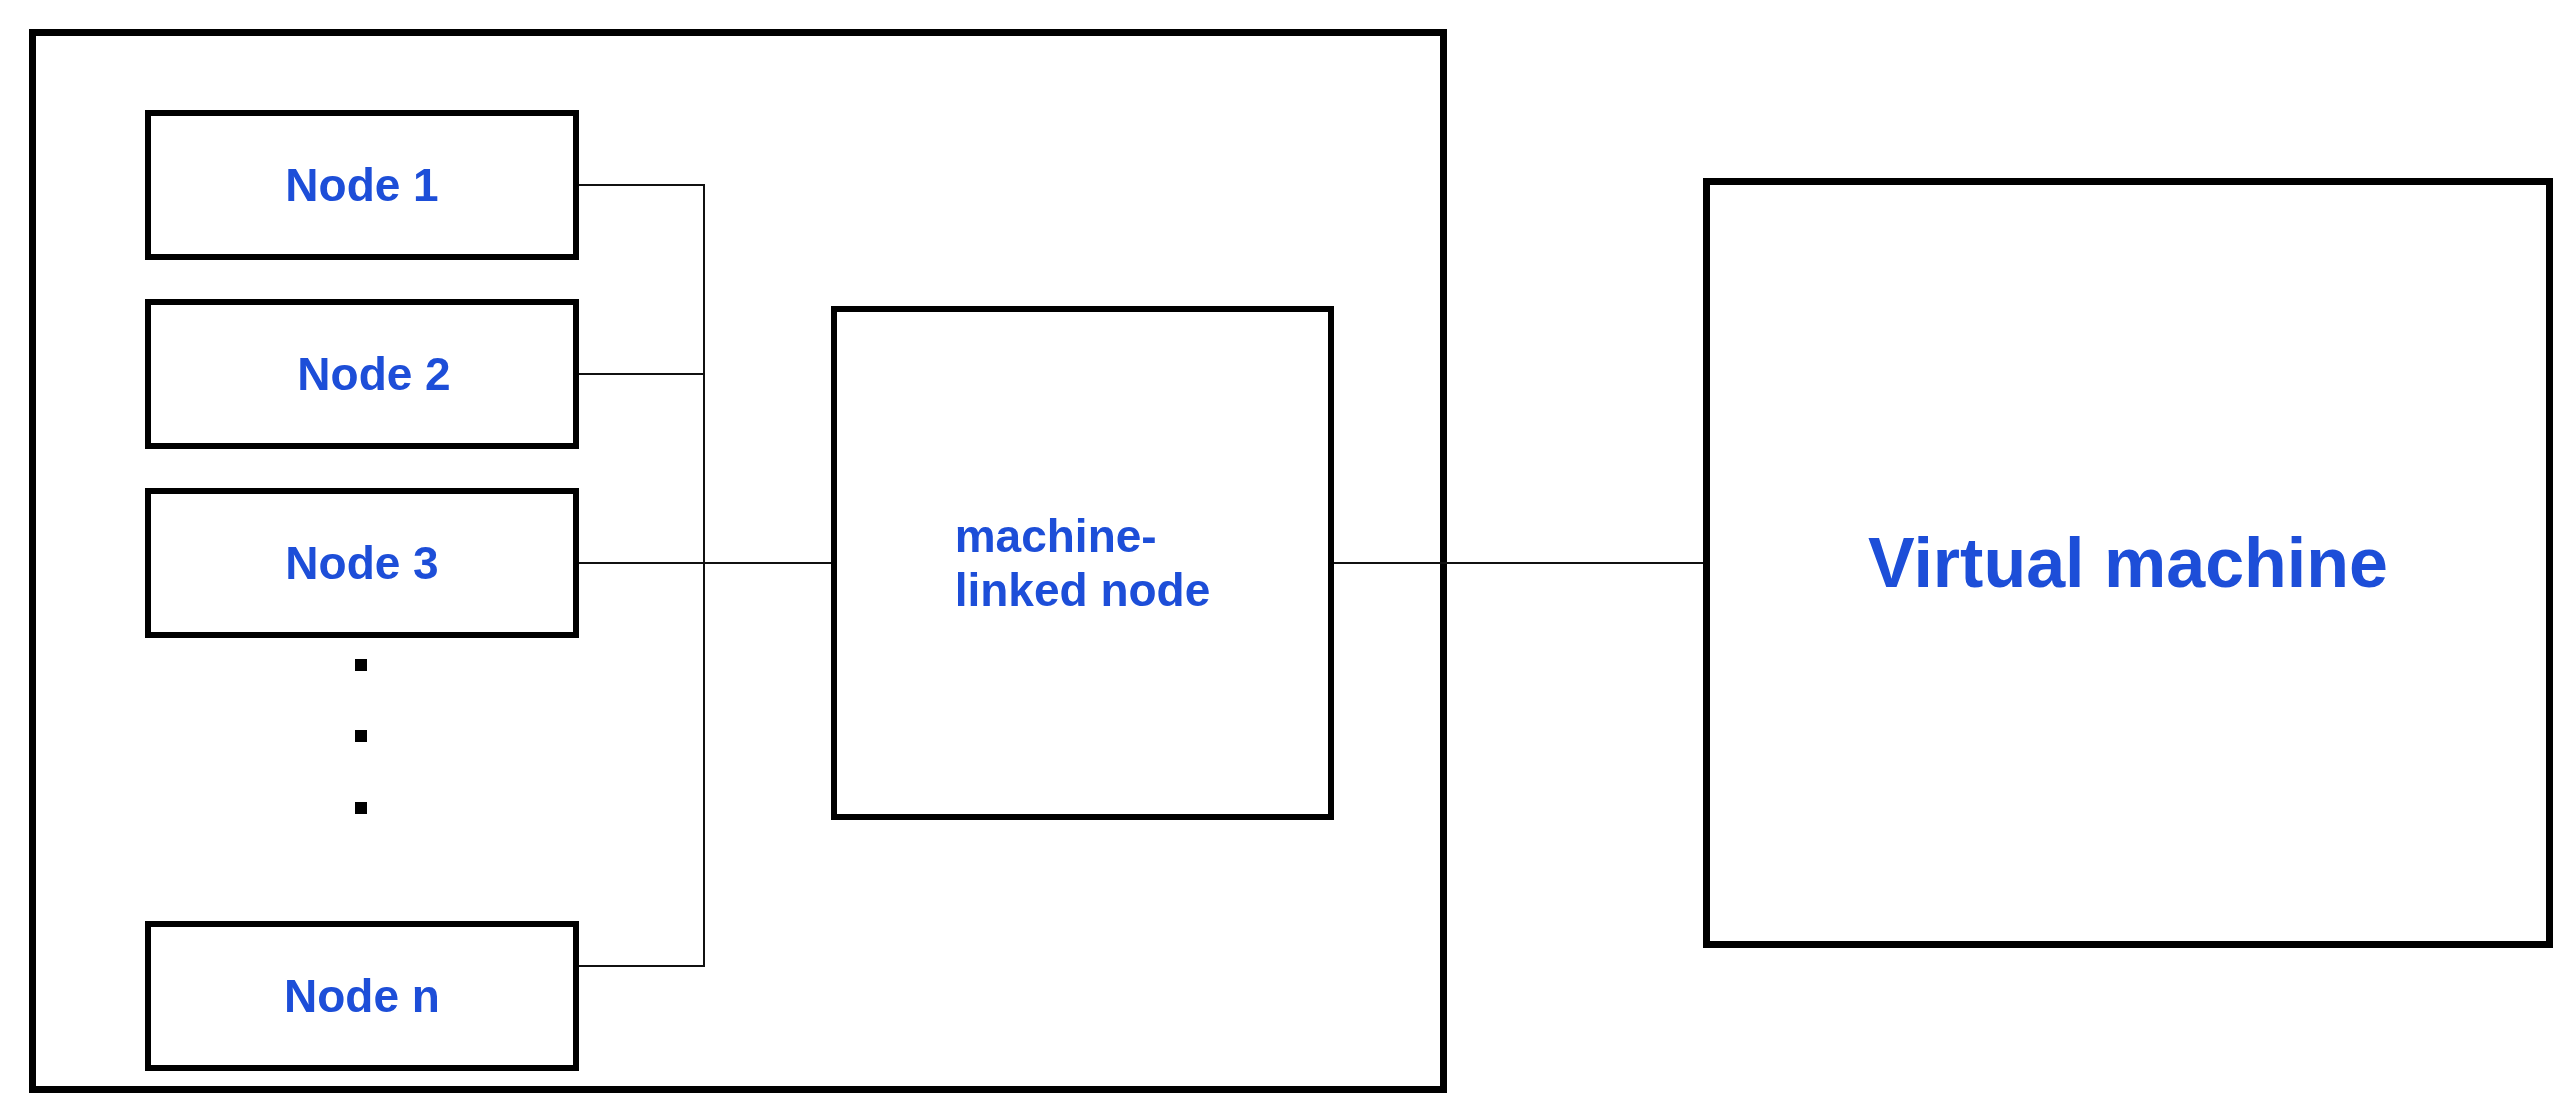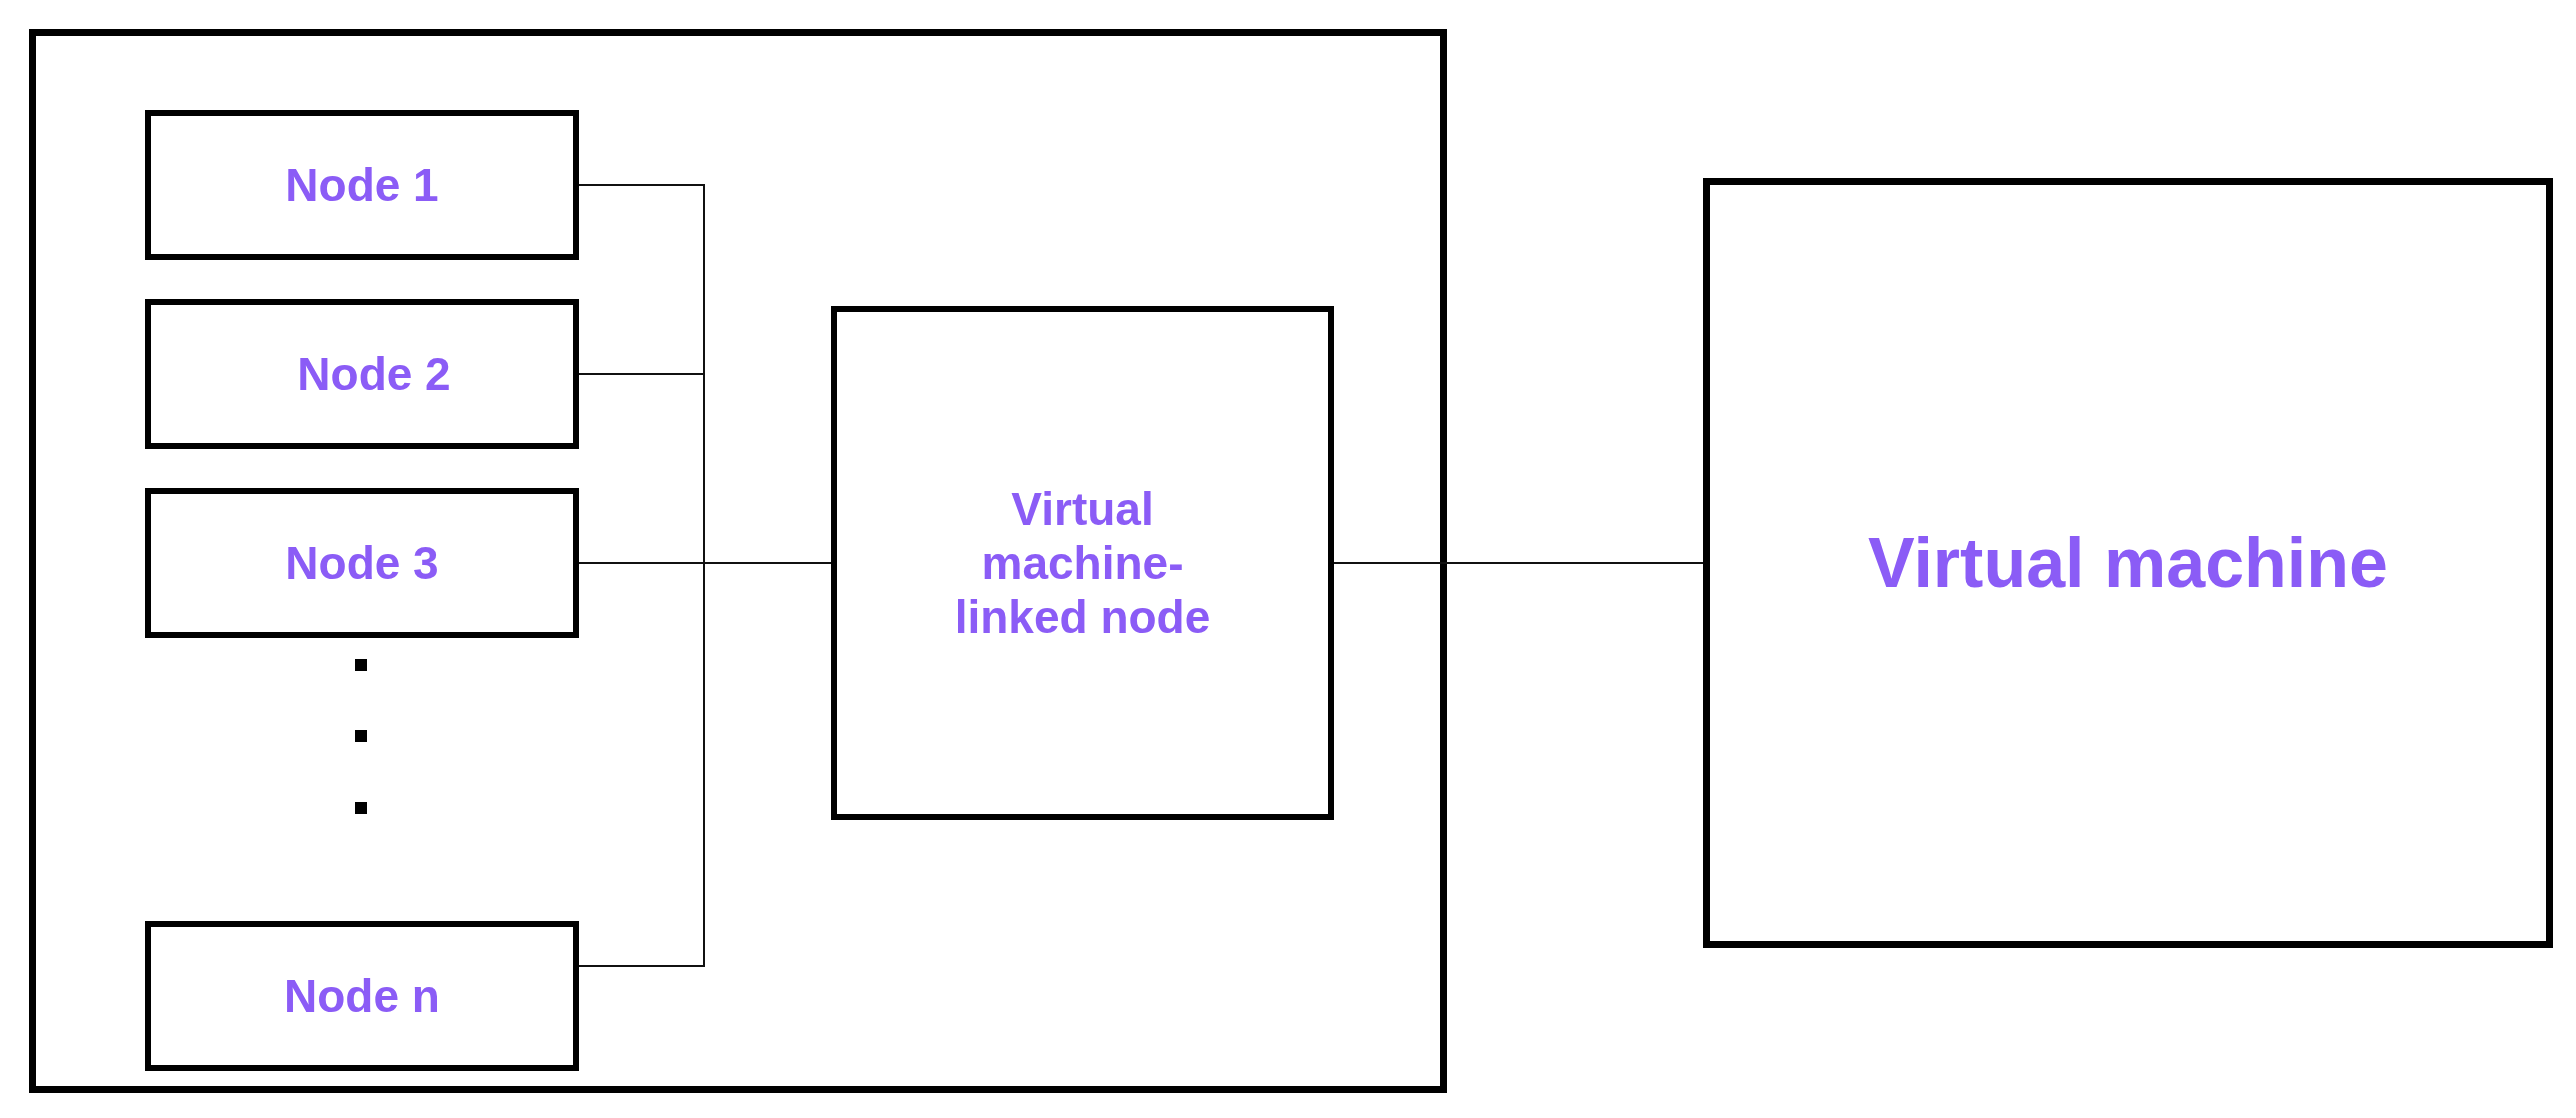--- a/index.html
+++ b/index.html
@@ -21,22 +21,22 @@
 
   
   .box {
     position: absolute;
     box-sizing: border-box;
     background: #ffffff;
     border: 6.2px solid #000000;
     display: flex;
     align-items: center;
     justify-content: center;
-    text-align: center;
-    color: #8b5cf6;
+    text-align: left;
+    color: #1d4ed8;
     font-weight: bold;
     line-height: 1.18;
     z-index: 3;
   }
 
   
   #cluster-container {
     left: 29px;
     top: 29px;
     width: 1418px;
@@ -165,21 +165,20 @@
 
   <div class="line-h" id="connector-node-1"></div>
   <div class="line-h" id="connector-node-2"></div>
   <div class="line-h" id="connector-node-3"></div>
   <div class="line-h" id="connector-node-n"></div>
   <div class="line-v" id="connector-bus"></div>
   <div class="line-h" id="connector-vm-link"></div>
 
   <div class="box" id="vm-linked-node-box">
     <span class="label-lines">
-      <span>Virtual</span>
       <span>machine-</span>
       <span>linked node</span>
     </span>
   </div>
 
   <div class="box" id="virtual-machine-box">
     <span>Virtual machine</span>
   </div>
 
 </div>

